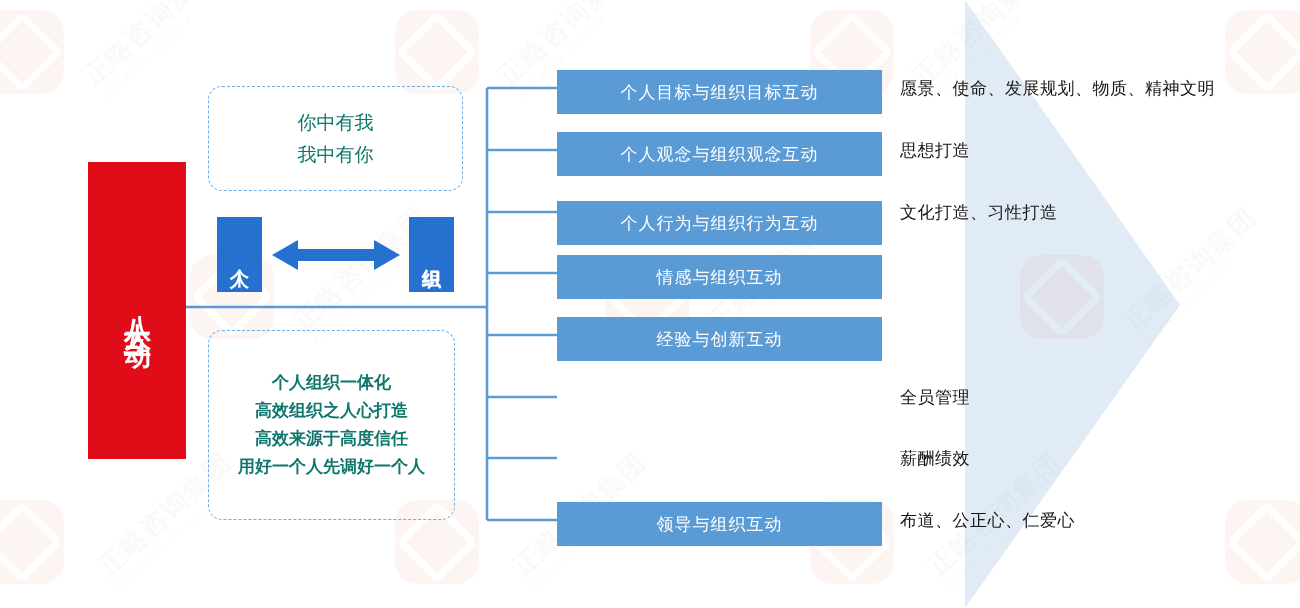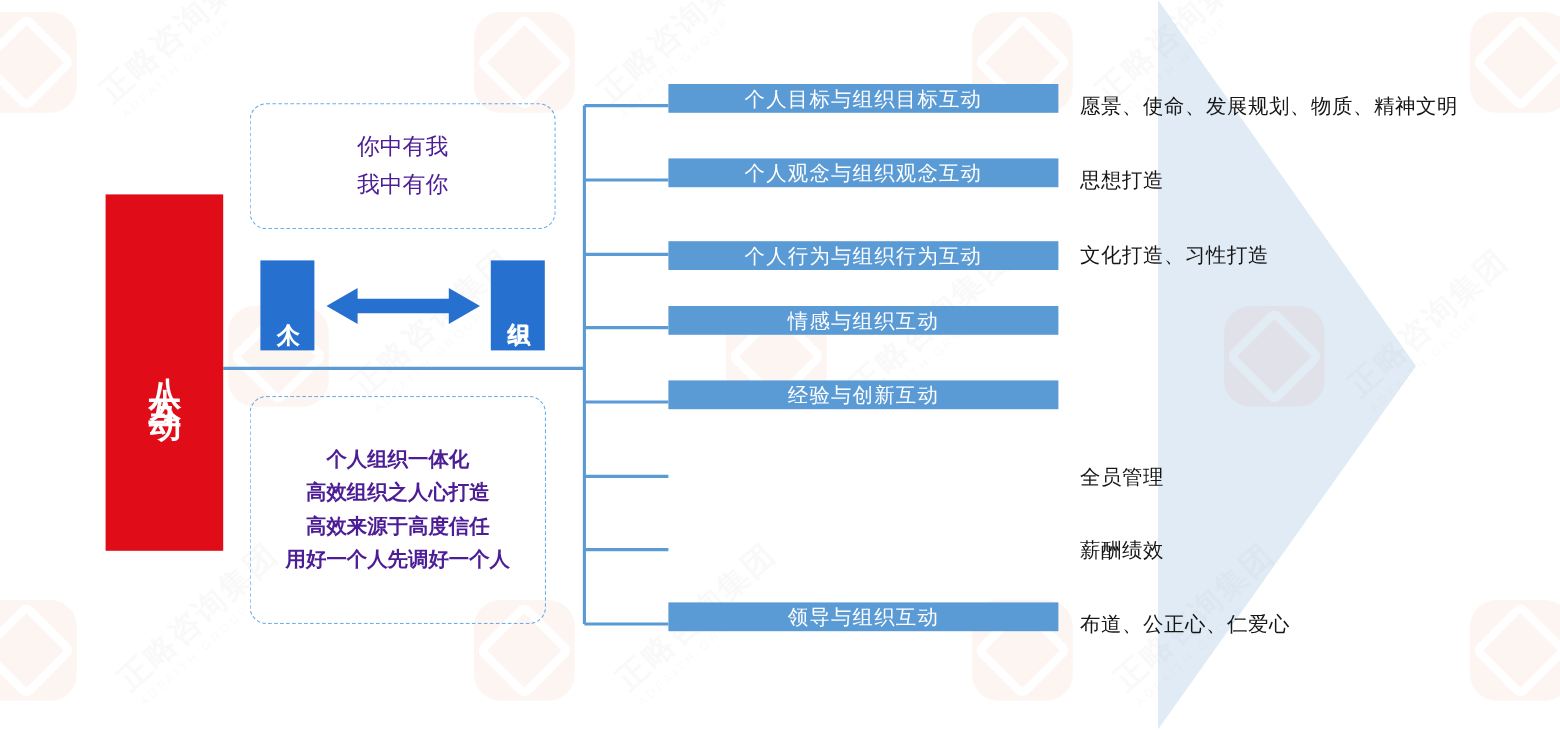--- a/index.html
+++ b/index.html
@@ -56,21 +56,21 @@
     line-height:1;
   }
 
   .dashed-box{
     position:absolute;
     border:1.6px dashed #6aaee8;
     border-radius:14px;
     box-sizing:border-box;
     display:flex;align-items:center;justify-content:center;
     text-align:center;
-    color:#4c1d95;
+    color:#0f766e;
   }
   #dashed-top{left:208px;top:86px;width:255px;height:105px;}
   #dashed-top .lines{font-size:19px;line-height:32px;font-weight:400;}
   #dashed-bottom{left:208px;top:330px;width:247px;height:190px;}
   #dashed-bottom .lines{font-size:17px;line-height:28px;font-weight:700;}
 
   .mini-box{
     position:absolute;
     background:#2670d0;
     display:flex;align-items:center;justify-content:center;
@@ -83,21 +83,21 @@
   #box-zuzhi{left:409px;top:217px;width:45px;height:75px;}
 
   .dbl-arrow{position:absolute;left:272px;top:238px;width:128px;height:34px;}
 
   
   .tree{position:absolute;left:0;top:0;width:1300px;height:608px;}
 
   
   .item-box{
     position:absolute;
-    left:557px;width:325px;height:24px;
+    left:557px;width:325px;height:44px;
     background:#5b9bd5;
     display:flex;align-items:center;justify-content:center;
     color:#ffffff;font-size:17px;letter-spacing:1px;
   }
   .item-desc{
     position:absolute;
     left:900px;
     height:36px;
     display:flex;align-items:center;
     color:#161616;font-size:17px;letter-spacing:.5px;white-space:nowrap;

